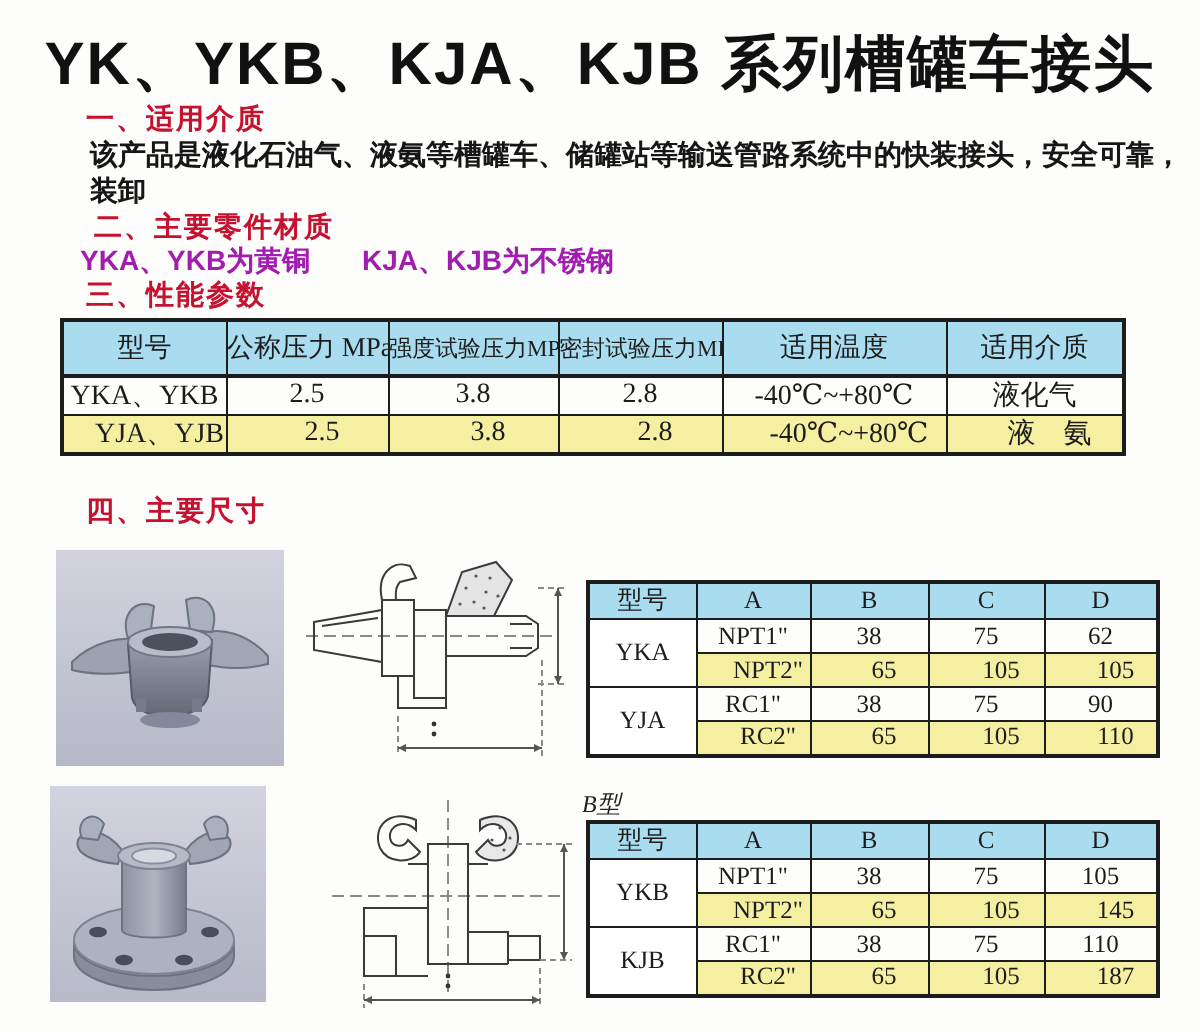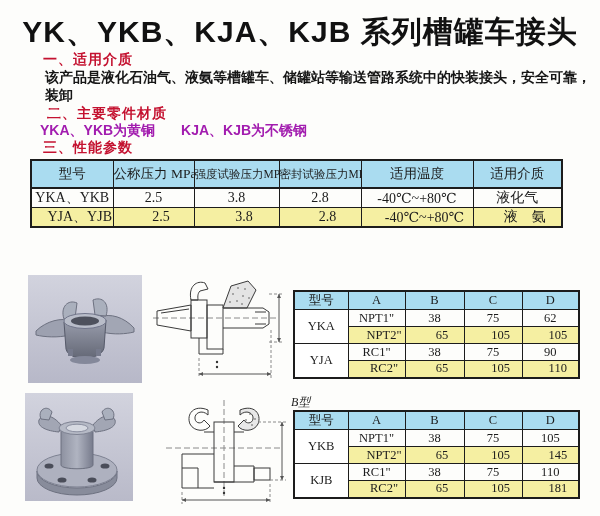--- a/index.html
+++ b/index.html
@@ -129,20 +129,21 @@
       <td>YJA、YJB</td>
       <td>2.5</td>
       <td>3.8</td>
       <td>2.8</td>
       <td>-40℃~+80℃</td>
       <td>液　氨</td>
     </tr>
   </tbody>
     </table>
 
+  <div class="heading h4">四、主要尺寸</div>
 
   <div class="figure pha">
     <svg width="114" height="108" viewBox="0 0 114 108">
       <defs>
         <linearGradient id="pbgA" x1="0" y1="0" x2="0" y2="1">
           <stop offset="0" stop-color="#d2d3de"></stop>
             <stop offset="1" stop-color="#b7b8c8"></stop>
         </linearGradient>
         <linearGradient id="cupA" x1="0" y1="0" x2="0" y2="1">
           <stop offset="0" stop-color="#999dac"></stop>
@@ -341,18 +342,18 @@
       <td class="model" rowspan="2">KJB</td>
       <td>RC1"</td>
       <td>38</td>
       <td>75</td>
       <td>110</td>
     </tr>
     <tr class="data yellow">
       <td>RC2"</td>
       <td>65</td>
       <td>105</td>
-      <td>181</td>
+      <td>187</td>
     </tr>
   </tbody>
     </table>
 
 </div>
 
 </body></html>

